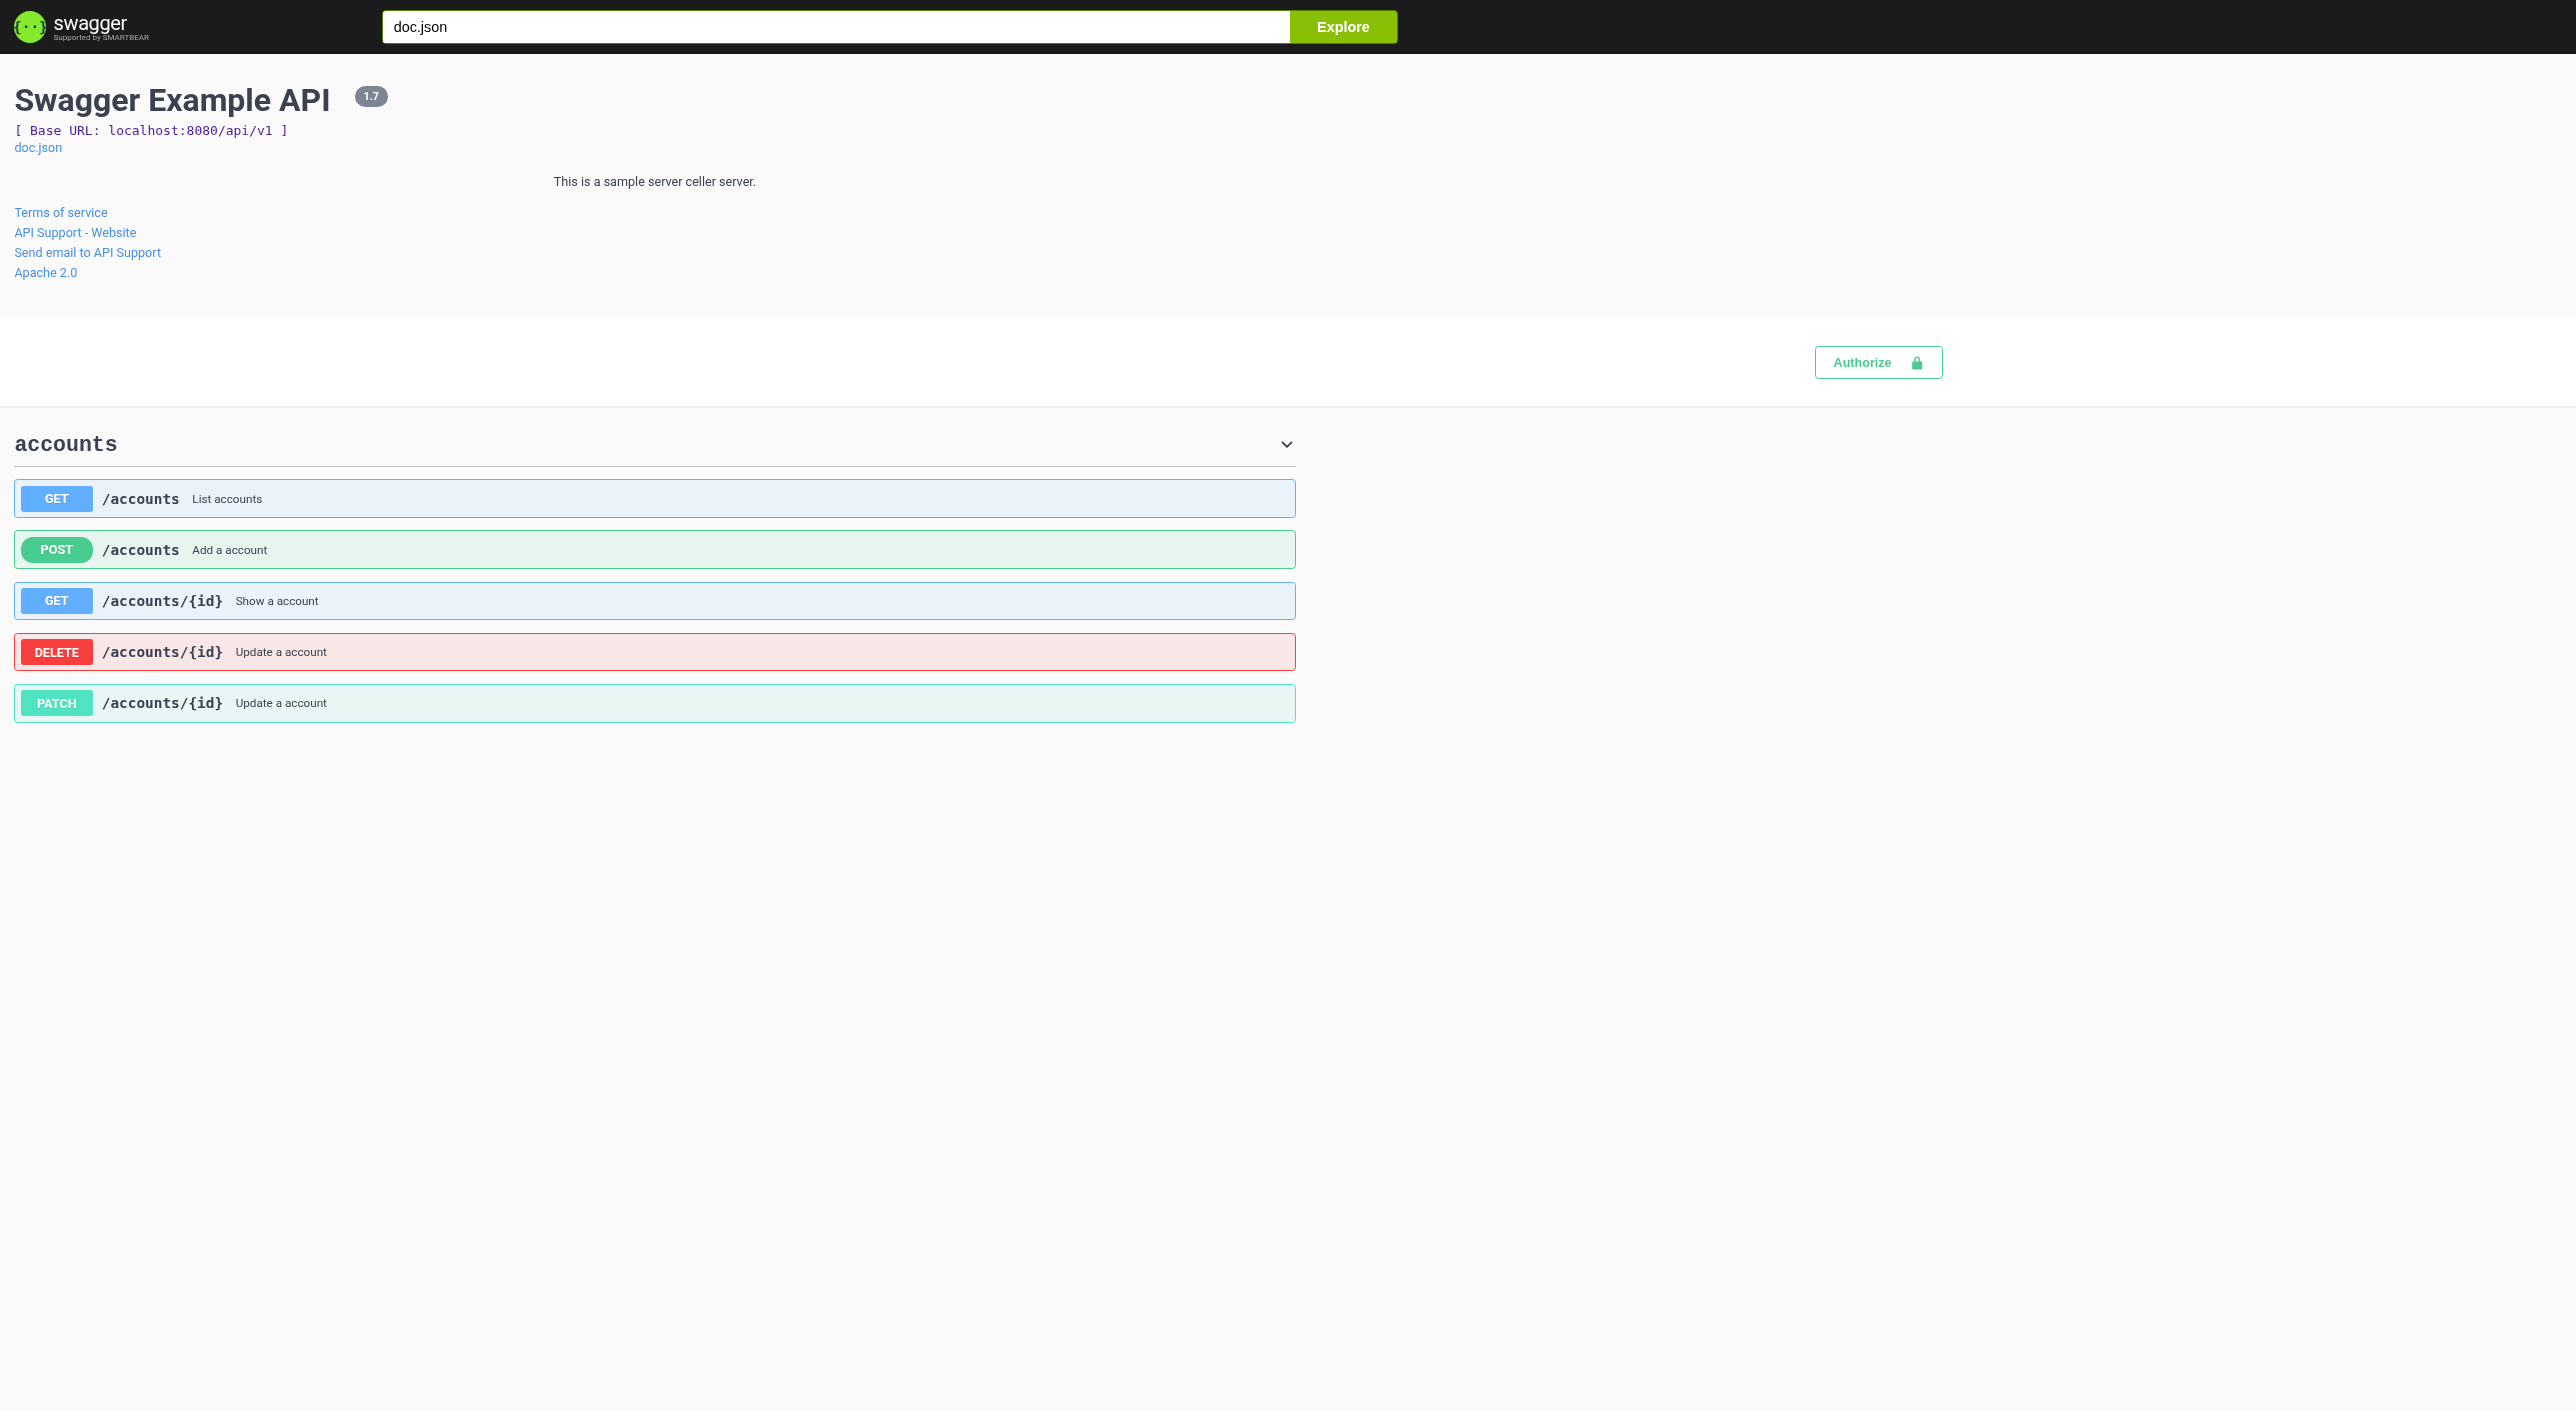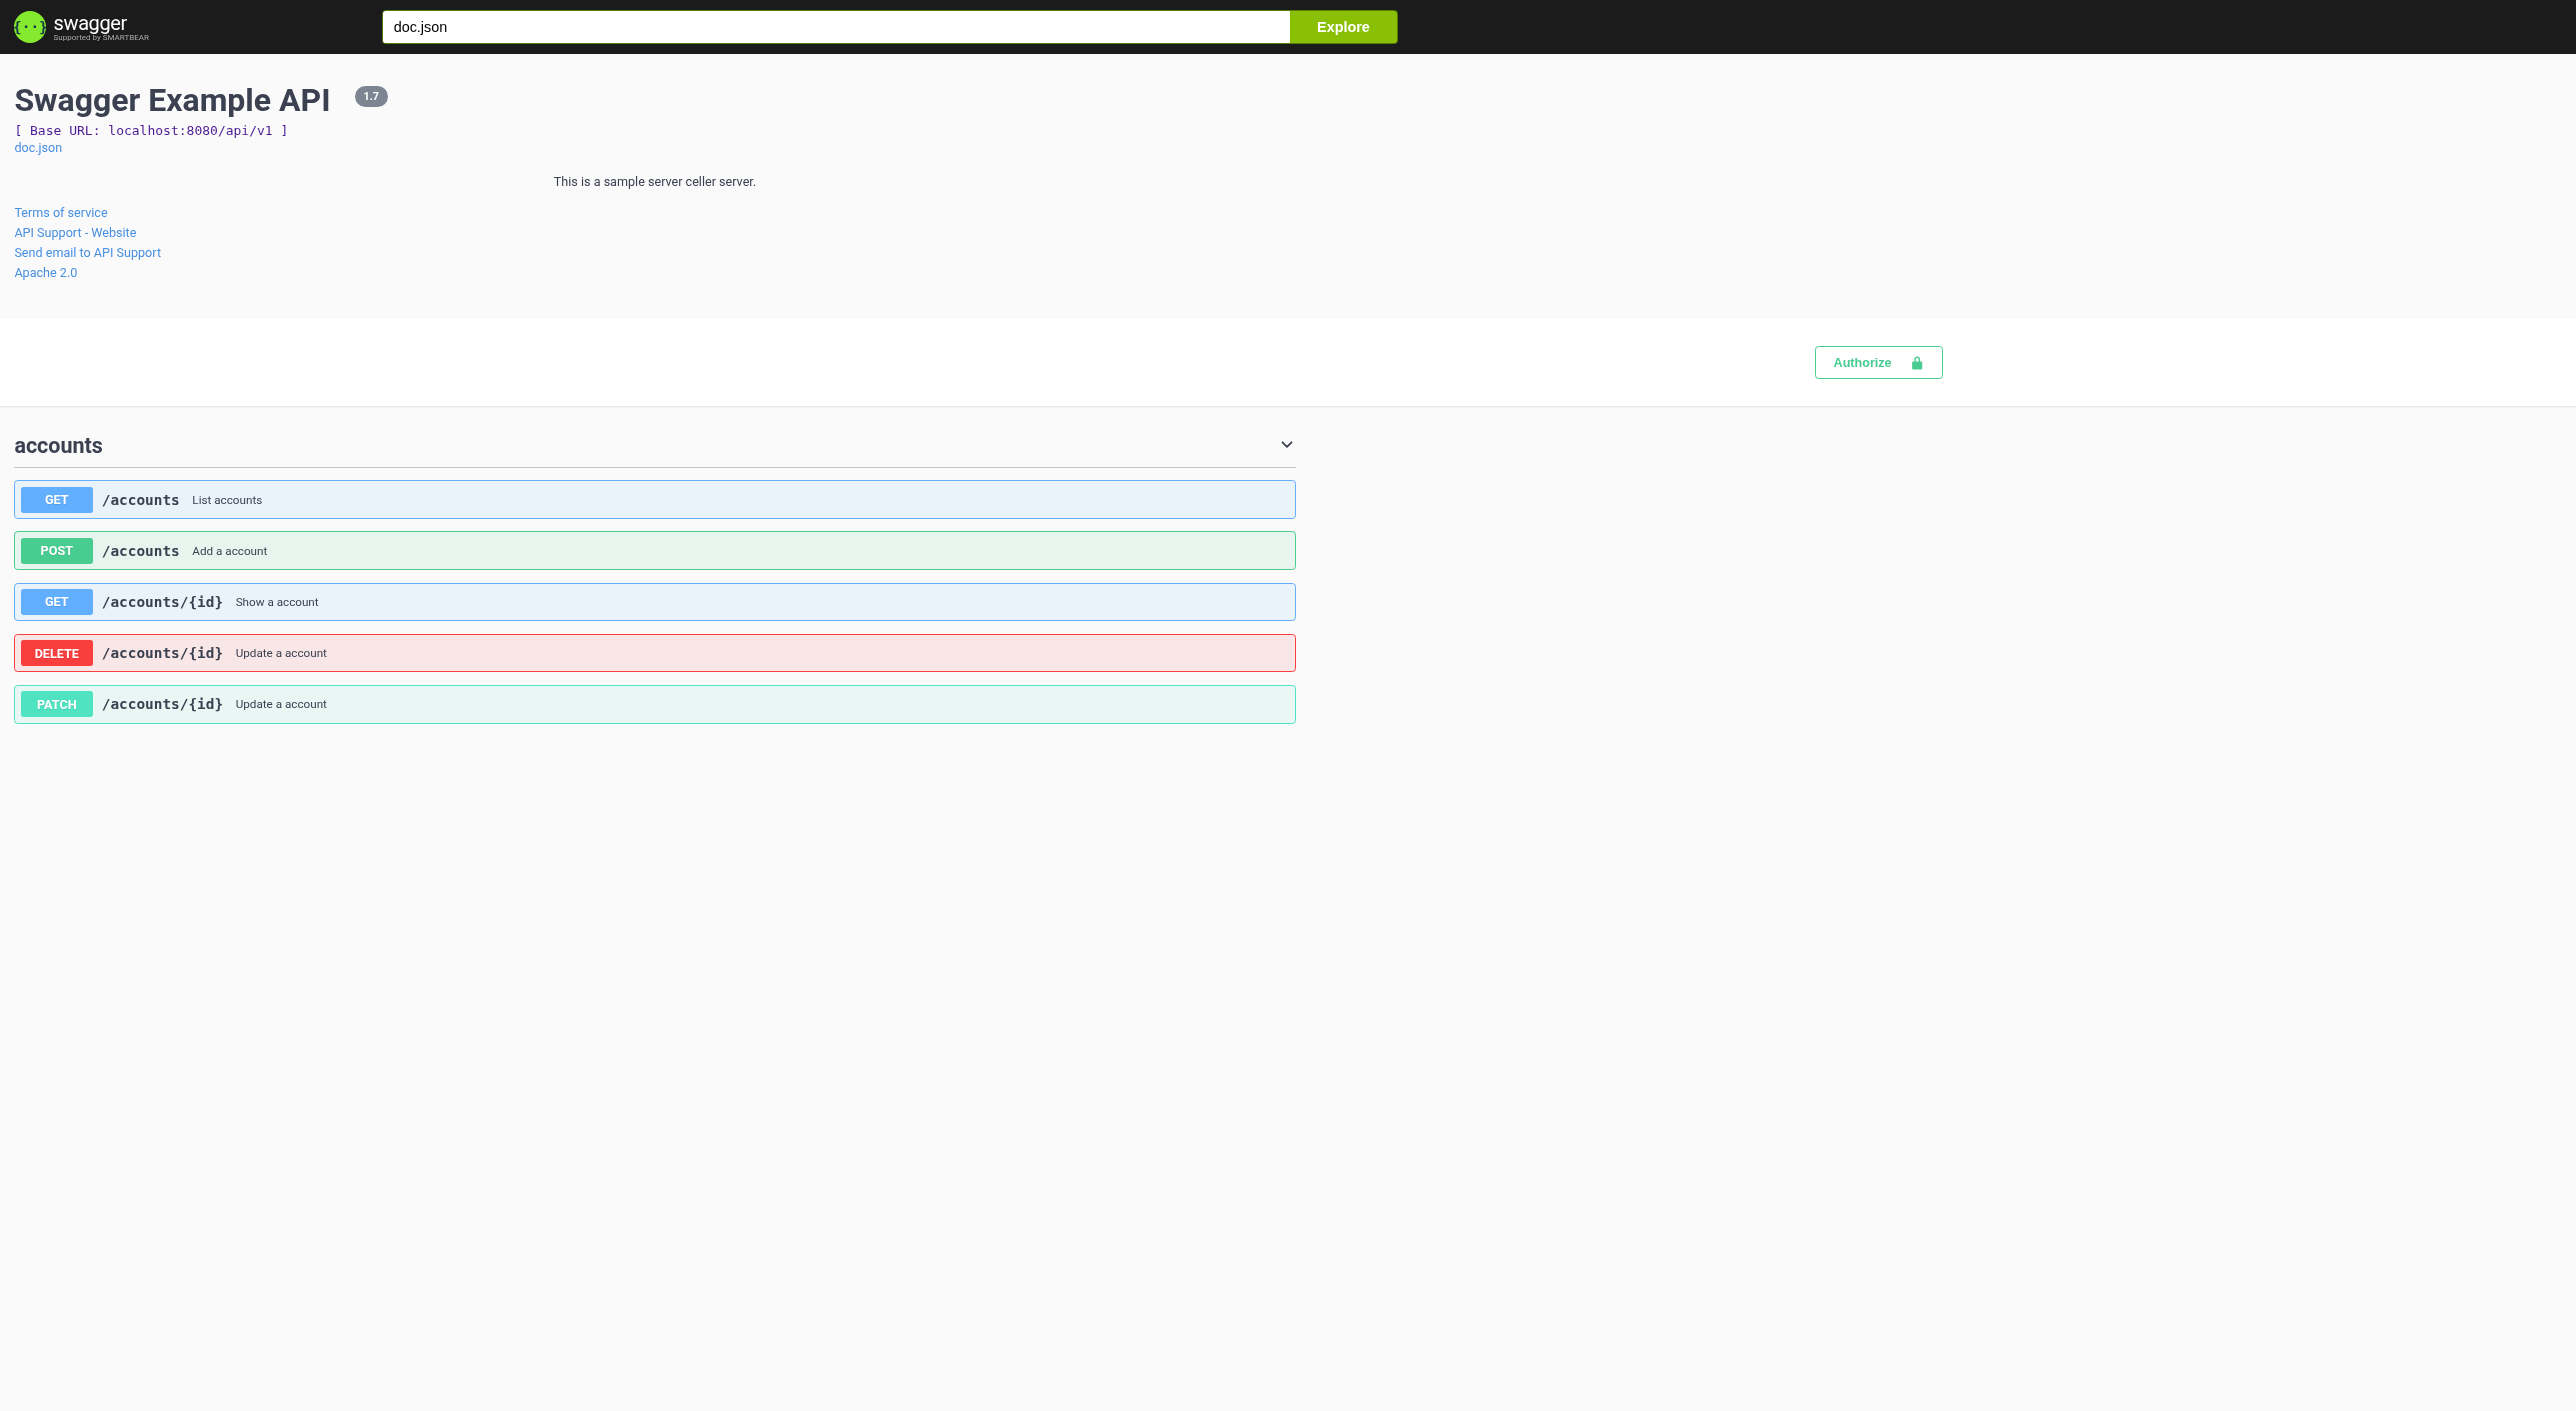--- a/index.html
+++ b/index.html
@@ -24,33 +24,33 @@
   .description { font-size: 12.6px; color: #3b4151; margin-top: 18px; text-align: center; }
   .info-links { margin-top: 14px; }
   .info-links a { display: block; color: #4990e2; font-size: 12.6px; text-decoration: none; line-height: 1.6; }
   
   .scheme-container { background: #fff; box-shadow: 0 0.9px 1.8px rgba(0,0,0,0.1); padding: 27px 14.4px; }
   .scheme-inner { max-width: 1310px; margin: 0 auto; display: flex; justify-content: flex-end; }
   .authorize-btn { display: flex; align-items: center; gap: 18px; border: 1.8px solid #49cc90; background: #fff; color: #49cc90; padding: 7.2px 18px; font-size: 12.6px; font-weight: 700; border-radius: 3.6px; cursor: pointer; }
   .lock-icon { width: 14.4px; height: 16px; fill: #49cc90; }
   
   .operations-wrapper { padding: 18px 14.4px; max-width: 1310px; margin: 0; }
-  .tag-header { display: flex; justify-content: space-between; align-items: center; padding: 9px 0; border-bottom: 0.9px solid rgba(59,65,81,0.3); cursor: pointer; }
+  .tag-header { display: flex; justify-content: space-between; align-items: center; padding: 9px 0; border-bottom: 0.9px solid rgba(59,65,81,0.3); cursor: pointer; font-family: Liberation Mono, monospace; }
   .tag-name { font-size: 21.5px; font-weight: 700; color: #3b4151; }
   .chevron-icon { width: 18px; height: 18px; }
   
   .opblock { margin-top: 12.6px; border-radius: 3.6px; border: 0.9px solid; display: flex; align-items: center; padding: 5.4px; cursor: pointer; }
   .opblock-get { background: rgba(97,175,254,0.1); border-color: #61affe; }
   .opblock-post { background: rgba(73,204,144,0.1); border-color: #49cc90; }
   .opblock-delete { background: rgba(249,62,62,0.1); border-color: #f93e3e; }
   .opblock-patch { background: rgba(80,227,194,0.1); border-color: #50e3c2; }
   
   .method-badge { min-width: 72px; text-align: center; color: #fff; font-weight: 700; font-size: 12.6px; padding: 5.4px 0; border-radius: 2.7px; text-shadow: 0 0.9px 0 rgba(0,0,0,0.1); }
   .method-get { background: #61affe; }
-  .method-post { background: #49cc90; }
+  .method-post { background: #49cc90; border-radius: 12px; }
   .method-delete { background: #f93e3e; }
   .method-patch { background: #50e3c2; }
   
   .op-path { font-family: monospace; font-size: 14.4px; font-weight: 600; color: #3b4151; margin-left: 9px; }
   .op-summary { font-size: 11.7px; color: #3b4151; margin-left: 12.6px; }
 </style>
 </head>
 <body>
 
 <div class="topbar">

